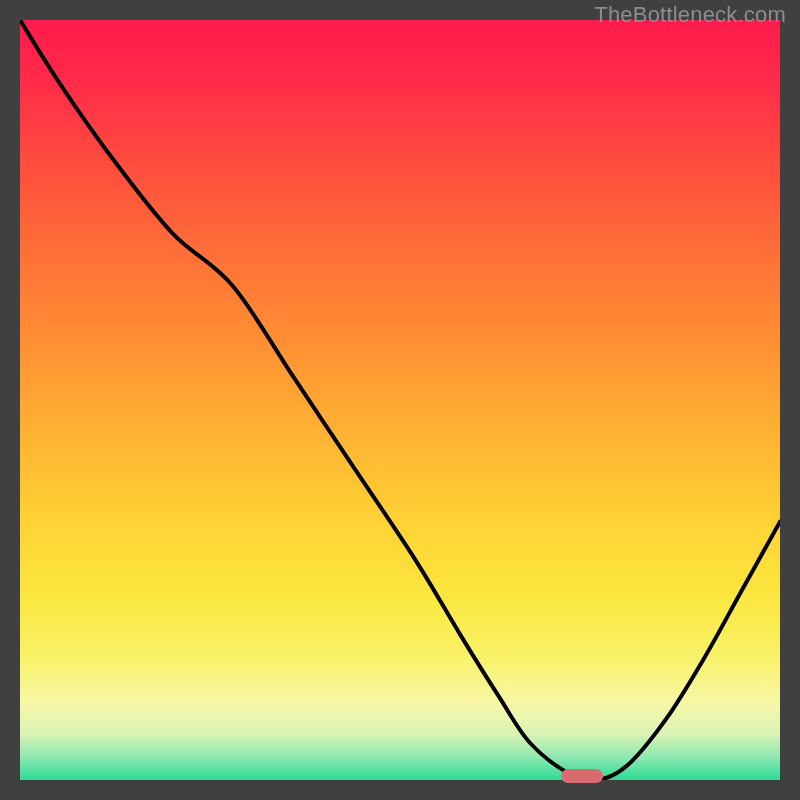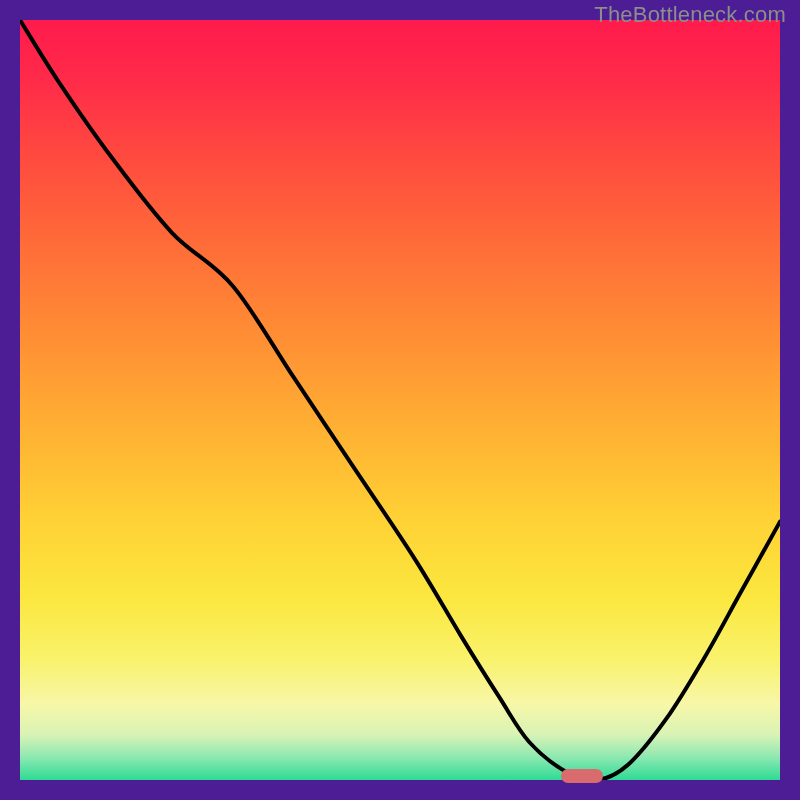--- a/index.html
+++ b/index.html
@@ -10,21 +10,21 @@
     background: #000;
     overflow: hidden;
     font-family: Arial, Helvetica, sans-serif;
   }
   .frame {
     position: absolute;
     top: 0;
     left: 0;
     width: 800px;
     height: 800px;
-    background: #4c1d95;
+    background: #404040;
   }
   .plot {
     position: absolute;
     top: 20px;
     left: 20px;
     width: 760px;
     height: 760px;
     
     background: linear-gradient(to bottom,
       #ff1b4c 0%,

